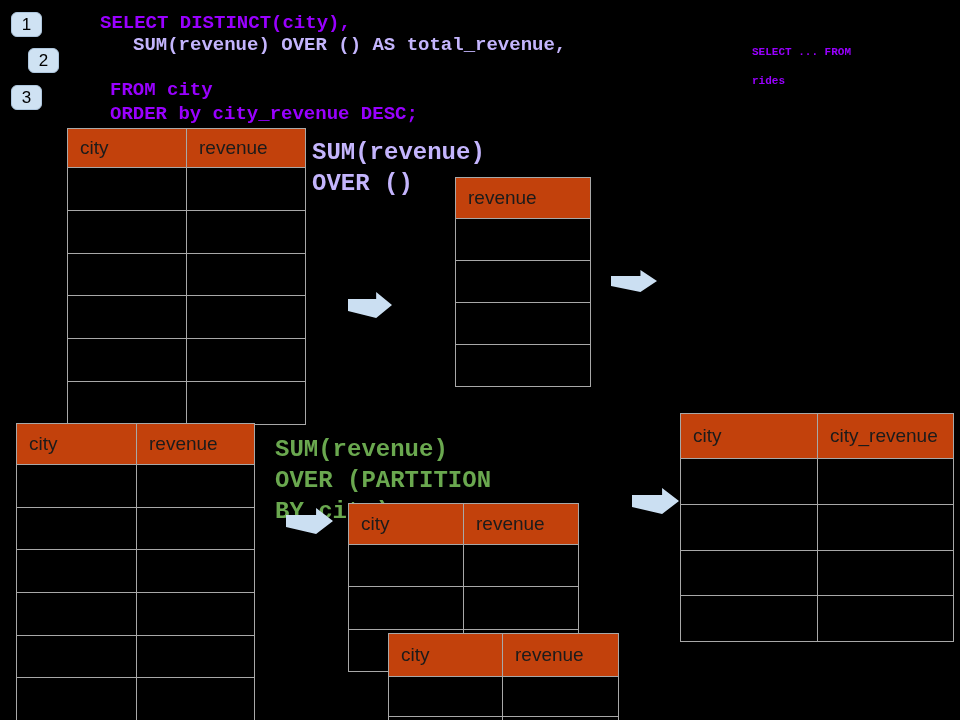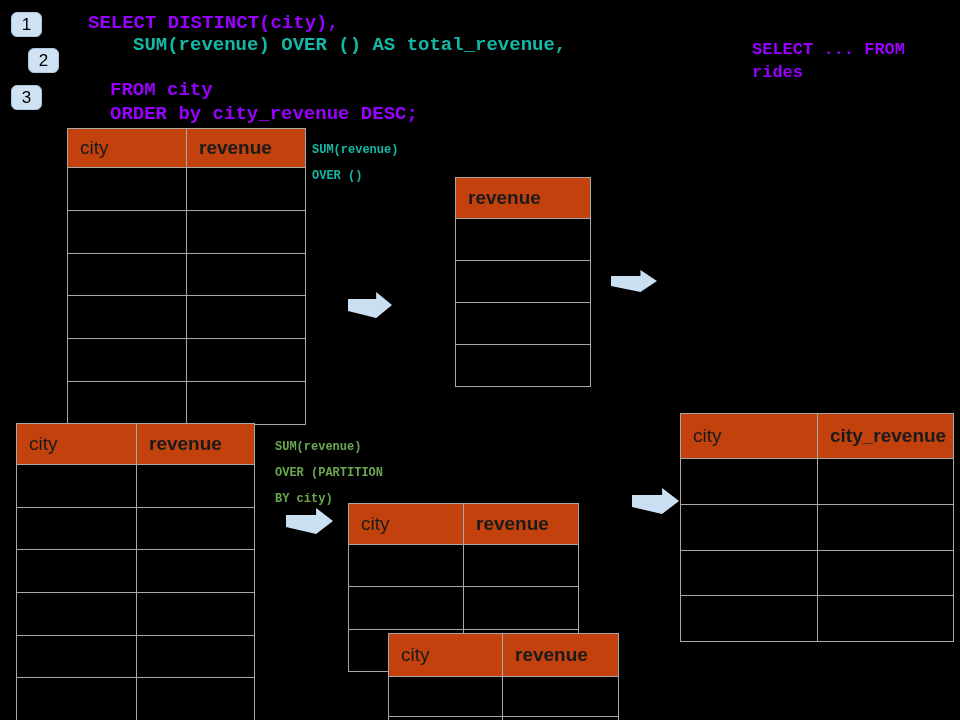--- a/index.html
+++ b/index.html
@@ -8,35 +8,35 @@
 
   
   .badge{position:absolute;width:31px;height:25px;background:#cfe2f3;
          border:1px solid #aec6dd;border-radius:6px;color:#000;
          font:17px/23px "Liberation Sans",sans-serif;text-align:center;box-sizing:border-box;}
   .b1{left:11px;top:12px}.b2{left:28px;top:48px}.b3{left:11px;top:85px}
 
   
   .code{position:absolute;font-family:"Liberation Mono",monospace;font-weight:bold;
         white-space:pre;line-height:22.4px;}
-  .sz19{font-size:19px}.sz18{font-size:12px;line-height:26px}.sz15{font-size:17px;line-height:23px}
-  .purple{color:#9900ff}.red{color:#14b8a6}.green{color:#6aa84f}
-  .l1{left:88px;top:12px}.l2{left:133px;top:34px}.l3{left:133px;top:56px}
+  .sz19{font-size:19px}.sz18{font-size:24px;line-height:31px}.sz15{font-size:11px;line-height:29px}
+  .purple{color:#9900ff}.red{color:#c4b5fd}.green{color:#6aa84f}
+  .l1{left:100px;top:12px}.l2{left:133px;top:34px}.l3{left:133px;top:56px}
   .l4{left:110px;top:79px}.l5{left:110px;top:103px}
   .ann-total{left:312px;top:137px}
   .ann-part{left:275px;top:434px}
   .ann-from{left:752px;top:38px}
 
   
   .tbl{position:absolute;background:#000;border:1.5px solid #a8a8a8;}
   .hdr{display:flex;background:#c2410c;border-bottom:1.5px solid #a8a8a8;}
   .hcell{display:flex;align-items:center;padding-left:12px;box-sizing:border-box;
          border-right:1.5px solid #a8a8a8;color:#1b1b1b;
          font:19px "Liberation Sans",sans-serif;overflow:hidden;}
-  .hcell.last{border-right:none;flex:1;font-weight:bold;}
+  .hcell.last{border-right:none;flex:1;}
   .row{display:flex;border-bottom:1.5px solid #a8a8a8;}
   .row:last-child{border-bottom:none;}
   .cell{box-sizing:border-box;border-right:1.5px solid #a8a8a8;}
   .cell.last{border-right:none;flex:1;}
 
   .t1{left:67px;top:128px;width:237px}.t1 .hdr{height:38px}.t1 .row{height:41.8px}.t1 .c1{width:119px}
   .t2{left:455px;top:177px;width:134px}.t2 .hdr{height:40px}.t2 .row{height:41px}
   .t3{left:16px;top:423px;width:237px}.t3 .hdr{height:40px}.t3 .row{height:41.7px}.t3 .c1{width:120px}
   .t4{left:348px;top:503px;width:229px}.t4 .hdr{height:40px}.t4 .row{height:41.3px}.t4 .c1{width:115px}
   .t5{left:388px;top:633px;width:229px}.t5 .hdr{height:42px}.t5 .row{height:39px}.t5 .c1{width:114px}

